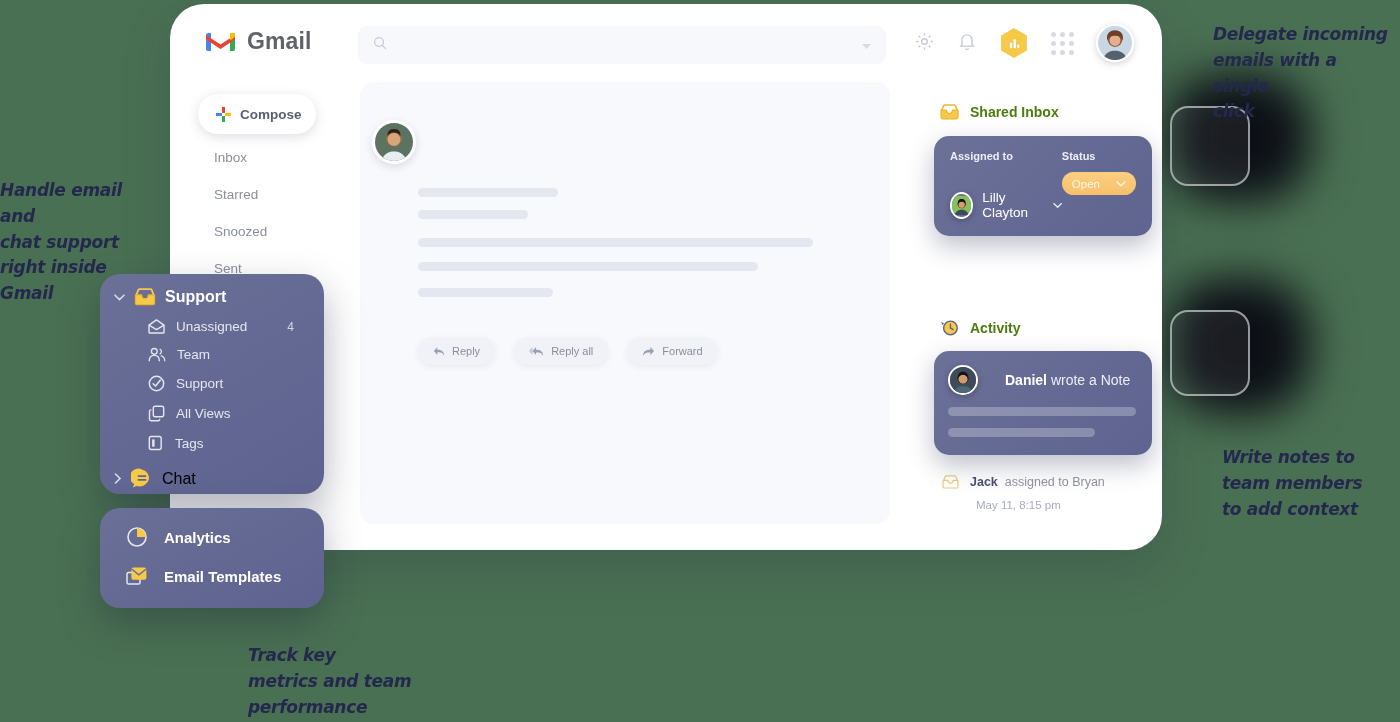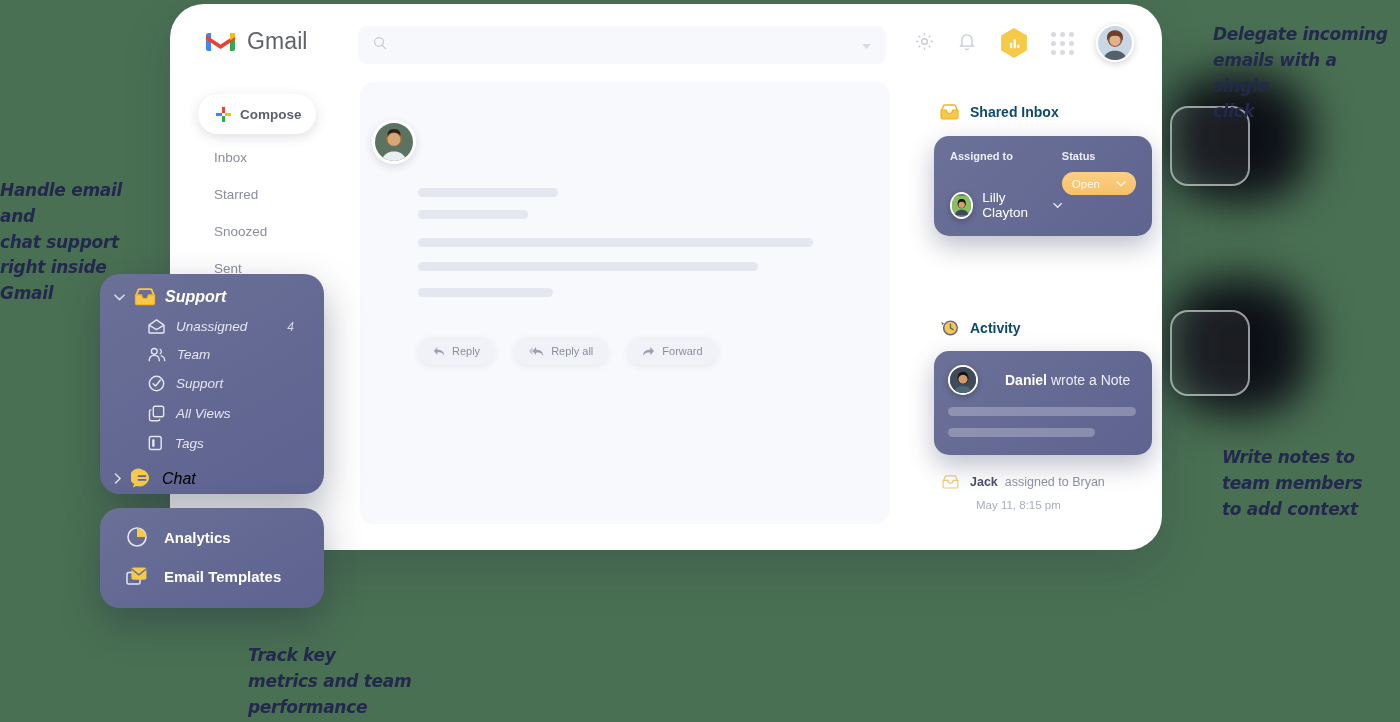--- a/index.html
+++ b/index.html
@@ -15,21 +15,21 @@
   .gmail-window {
     position: absolute; left: 170px; top: 4px;
     width: 992px; height: 546px;
     background: #ffffff;
     border-radius: 34px;
     box-shadow: 0 18px 50px rgba(30,35,60,.18);
   }
   
   .topbar { position: absolute; left: 0; top: 0; width: 100%; height: 78px; }
   .gmail-logo { position: absolute; left: 36px; top: 24px; display: flex; align-items: center; gap: 12px; }
-  .gmail-logo .word { font-size: 23px; color: #5f6368; letter-spacing: .1px; }
+  .gmail-logo .word { font-size: 23px; color: #5f6368; letter-spacing: .1px; font-weight: bold; }
   .search-bar {
     position: absolute; left: 188px; top: 22px; width: 528px; height: 38px;
     background: #f7f8fb; border-radius: 9px; display: flex; align-items: center;
   }
   .search-bar .mag { margin-left: 15px; opacity: .5; }
   .search-bar input {
     flex: 1; border: none; outline: none; background: transparent;
     font-family: "Liberation Sans", sans-serif; font-size: 13px; color: #6b7280;
     margin-left: 10px;
   }
@@ -79,21 +79,21 @@
     height: 28px; border-radius: 15px; background: #f1f2f7;
     display: flex; align-items: center; gap: 7px; padding: 0 15px;
     font-size: 11px; color: #8a8f9e; cursor: pointer;
     box-shadow: 0 2px 6px rgba(60,64,90,.08);
   }
 
   
   .rightcol { position: absolute; left: 750px; top: 78px; width: 242px; }
   .panel { position: relative; }
   .panel-head { display: flex; align-items: center; gap: 11px; padding: 22px 0 0 20px; }
-  .panel-head .ptitle { font-size: 14px; font-weight: bold; color: #0c4a6e; }
+  .panel-head .ptitle { font-size: 14px; font-weight: bold; color: #4d7c0f; }
 
   .purple-card {
     margin: 16px 10px 0 14px; border-radius: 15px; padding: 14px 16px 16px 16px;
     background: linear-gradient(135deg,#6c7198 0%,#5f6490 100%);
     box-shadow: 0 10px 26px rgba(55,60,95,.33);
     position: relative; z-index: 3;
   }
   .assign-row { display: flex; justify-content: space-between; }
   .collbl { font-size: 11px; font-weight: bold; color: #eceef7; }
   .assignee { display: flex; align-items: center; gap: 9px; margin-top: 28px; }
@@ -128,21 +128,21 @@
   .act-row2 .t { font-size: 12.5px; color: #8f94a5; }
   .act-row2 .t b { color: #4b5173; font-weight: bold; }
   .act-date { font-size: 11.5px; color: #a9adbc; padding: 10px 0 0 56px; }
 
   
   .float-menu {
     position: absolute; border-radius: 20px;
     background: linear-gradient(150deg,#6b7097 0%,#5d6290 100%);
     box-shadow: 0 16px 38px rgba(30,35,60,.34);
   }
-  #support-menu { left: 100px; top: 274px; width: 224px; height: 220px; font-style: italic; }
+  #support-menu { left: 100px; top: 274px; width: 224px; height: 220px; }
   #analytics-menu { left: 100px; top: 508px; width: 224px; height: 100px; }
   .menu-row { display: flex; align-items: center; cursor: pointer; }
   .mhdr { padding: 14px 0 0 14px; gap: 9px; }
   .mhdr .mlbl { font-size: 16px; font-weight: bold; color: #ffffff; }
   .msub { padding: 13px 0 0 48px; gap: 11px; }
   .msub .mlbl { font-size: 13.5px; color: #e4e6f0; }
   .msub .count { margin-left: auto; margin-right: 30px; font-size: 12px; color: #d3d6e4; }
   .chat-row { padding: 17px 8px 0 14px; gap: 9px; }
   .amenu-row { padding: 18px 0 0 26px; gap: 16px; }
   .amenu-row .mlbl { font-size: 15px; font-weight: bold; color: #fff; }

